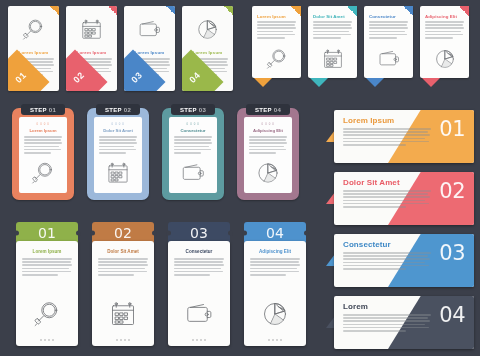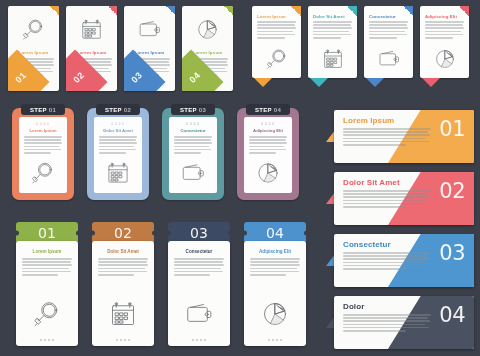--- a/index.html
+++ b/index.html
@@ -533,21 +533,21 @@
               <i></i>
             </div>
           </div>
       <div class="rb-num">03</div>
     </div>
   </div>
   <div class="rb" style="top:296px">
     <div class="rb-shadow" style="background:#4a5160;clip-path:polygon(0 100%,100% 0,100% 100%)"></div>
     <div class="rb-card">
       <div class="rb-wedge" style="background:#4a5160;clip-path:polygon(38% 0,100% 0,100% 100%,0 100%)"></div>
-      <div class="rb-title" style="color:#414857">Dolor</div>
+      <div class="rb-title" style="color:#414857">Lorem</div>
       <div class="rb-body" style="color:#8b8e93">
             <div class="lines">
               <i></i>
               <i></i>
               <i></i>
               <i></i>
               <i></i>
               <i></i>
             </div>
           </div>

